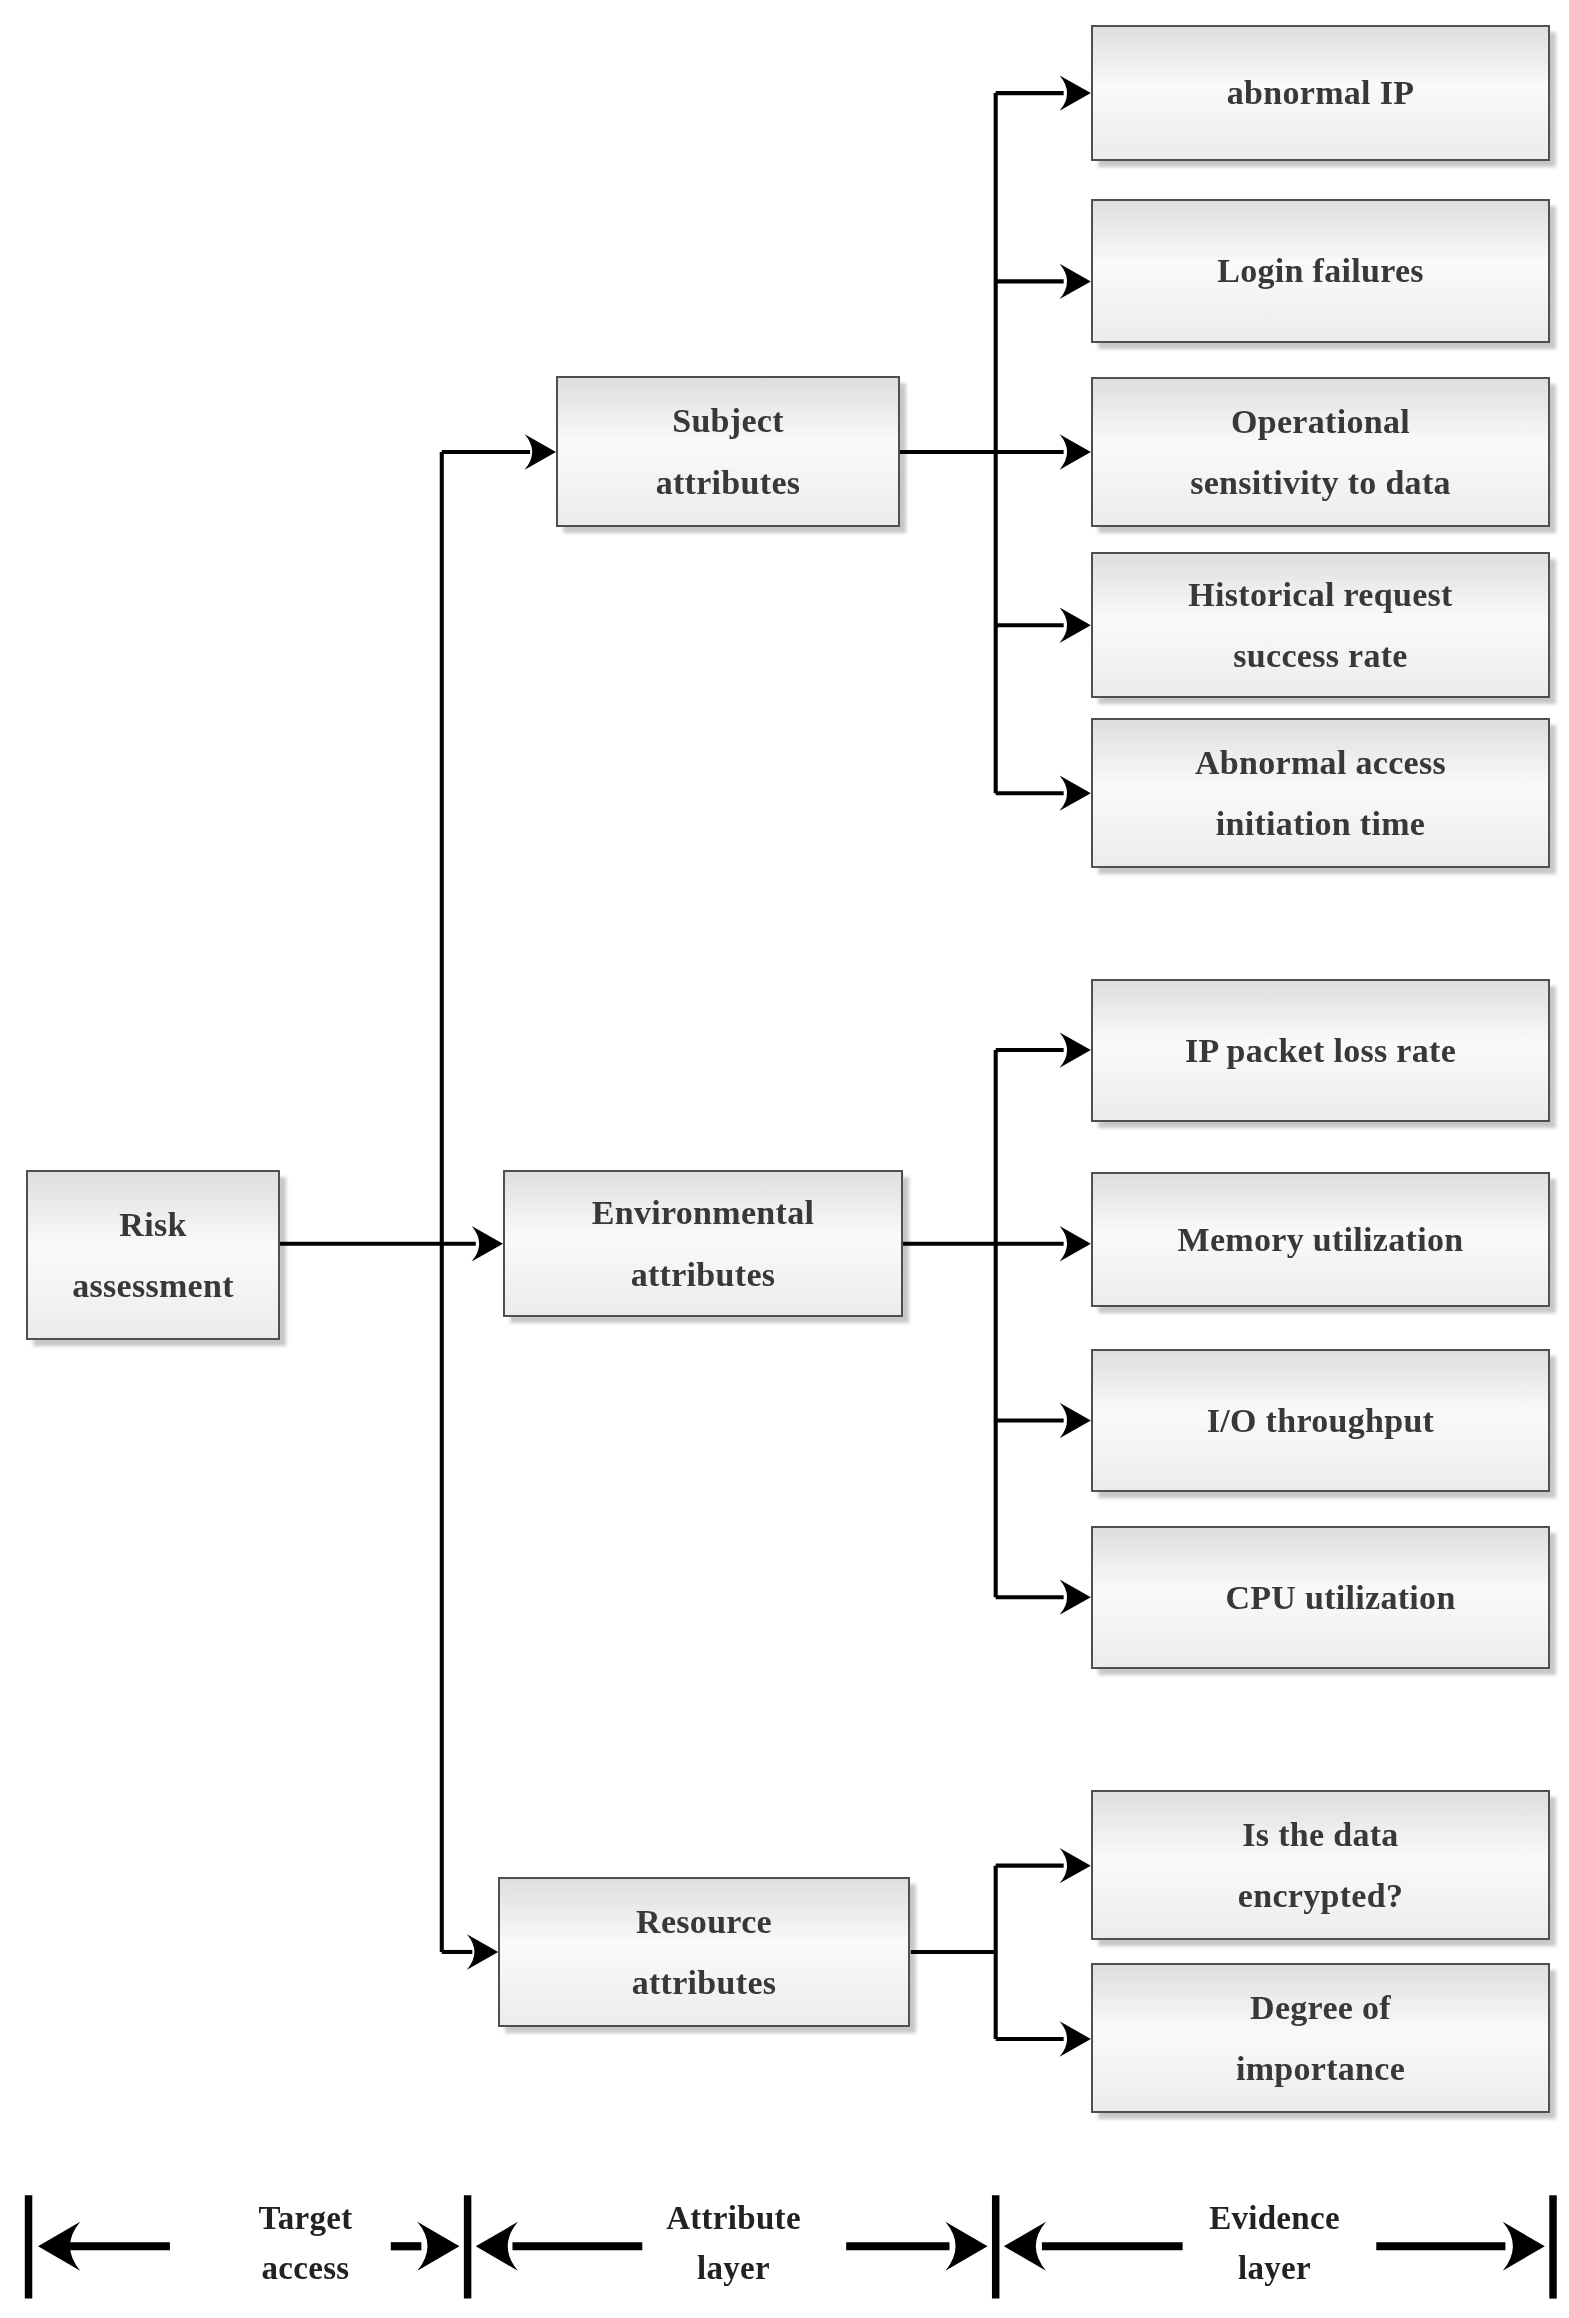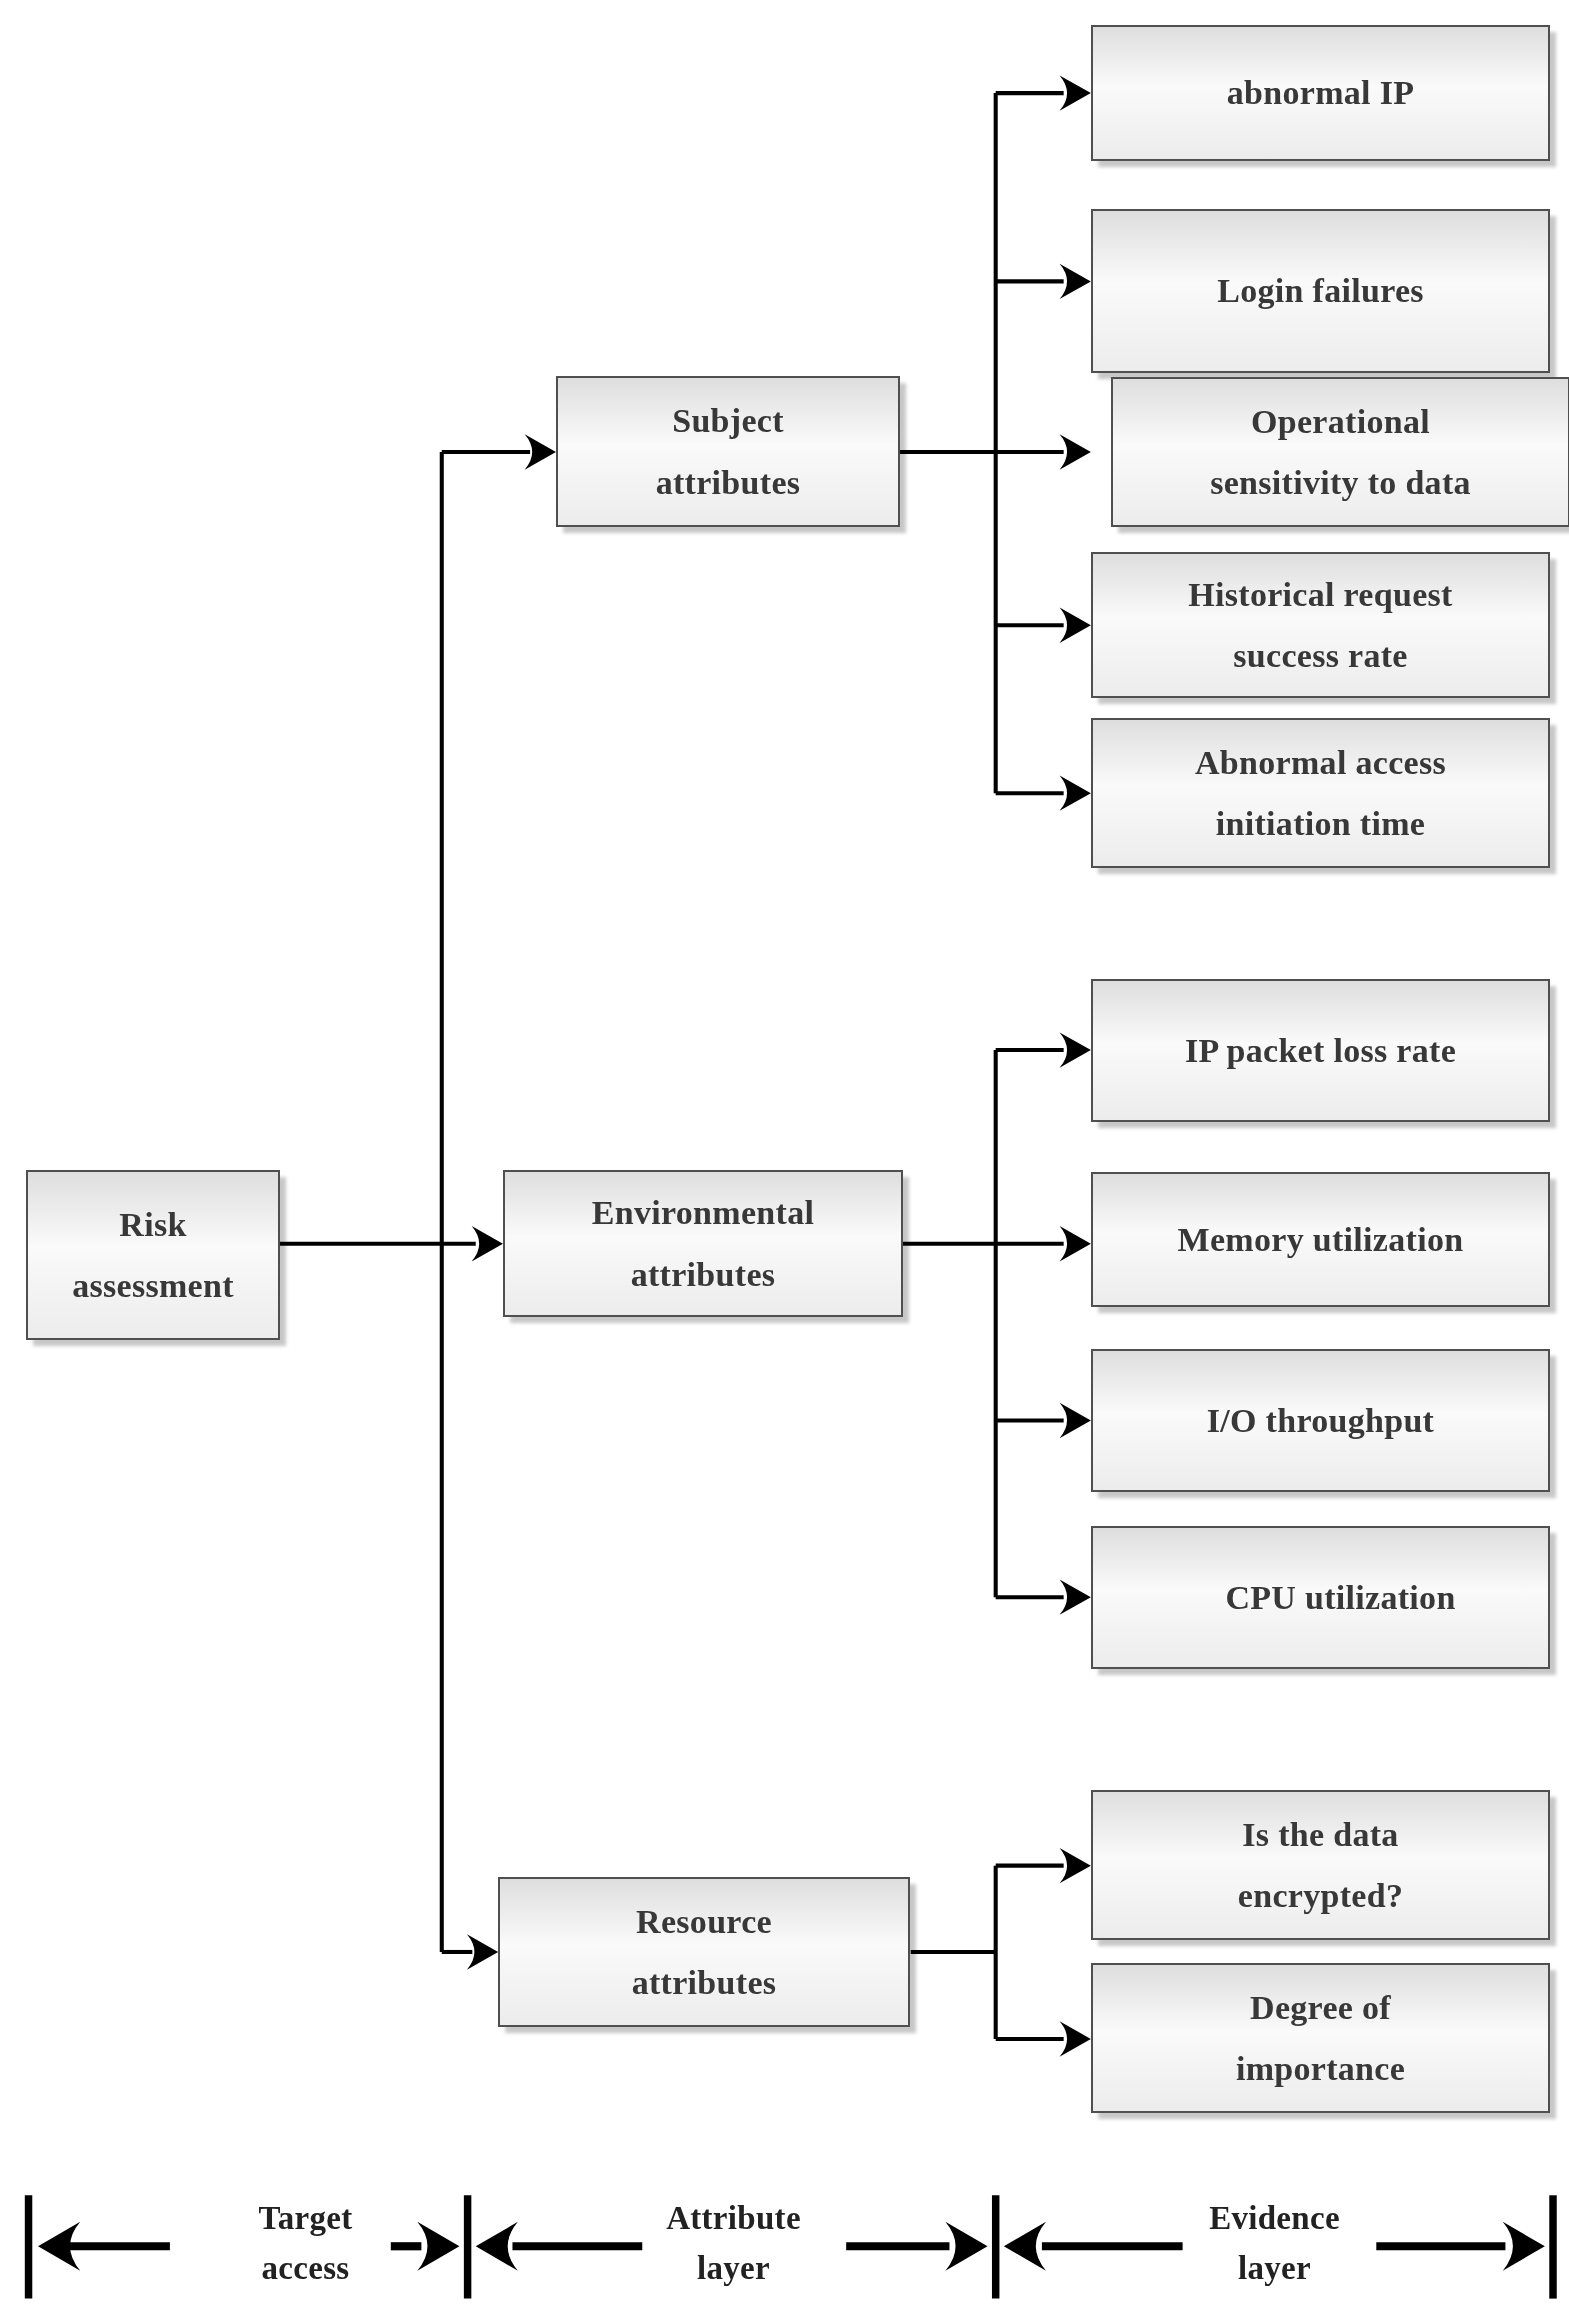--- a/index.html
+++ b/index.html
@@ -37,22 +37,22 @@
   }
   
   .b-risk{left:26px;top:1170px;width:254px;height:170px;}
   
   .b-subject{left:556px;top:376px;width:344px;height:151px;}
   .b-environment{left:503px;top:1170px;width:400px;height:147px;}
   .b-resource{left:498px;top:1877px;width:412px;height:150px;}
   
   .leaf{left:1091px;width:459px;}
   .b-s1{top:25px;height:136px;}
-  .b-s2{top:209px;height:164px;}
-  .b-s3{top:377px;height:150px;margin-left:20px;}
+  .b-s2{top:199px;height:144px;}
+  .b-s3{top:377px;height:150px;}
   .b-s4{top:552px;height:146px;}
   .b-s5{top:718px;height:150px;}
   .b-e1{top:979px;height:143px;}
   .b-e2{top:1172px;height:135px;}
   .b-e3{top:1349px;height:143px;}
   .b-e4{top:1526px;height:143px;padding-left:40px;}
   .b-r1{top:1790px;height:150px;}
   .b-r2{top:1963px;height:150px;}
   
   .layer-label{

